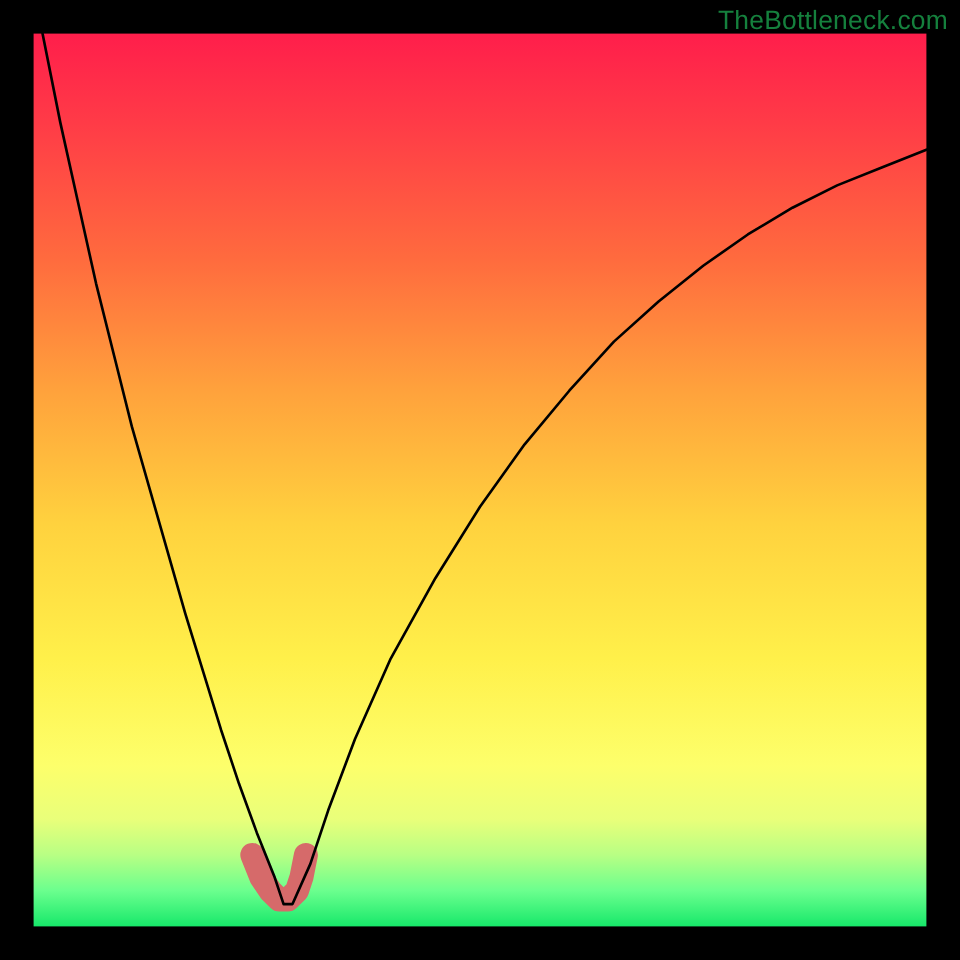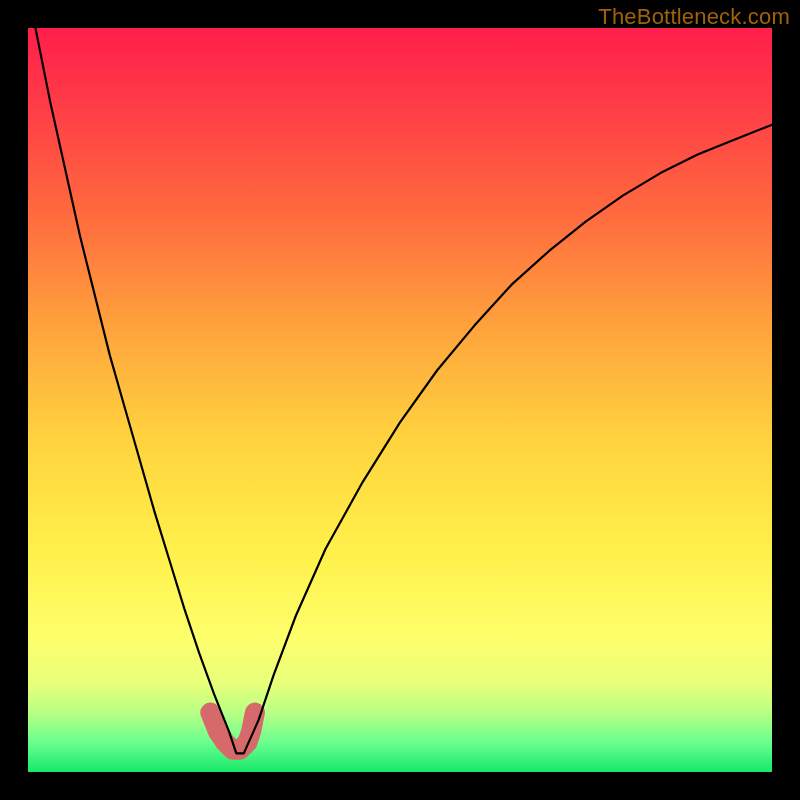--- a/index.html
+++ b/index.html
@@ -28,21 +28,21 @@
       #b8ff84 92%,
       #6bff8e 96%,
       #17e86a 100%);
   }
   .watermark {
     position: absolute;
     top: 4px;
     right: 10px;
     font-family: Arial, Helvetica, sans-serif;
     font-size: 22px;
-    color: #a16207;
+    color: #15803d;
     font-weight: 500;
     letter-spacing: 0.2px;
     user-select: none;
   }
   svg.curve {
     position: absolute;
     left: 0; top: 0;
     width: 744px;
     height: 744px;
     overflow: visible;

